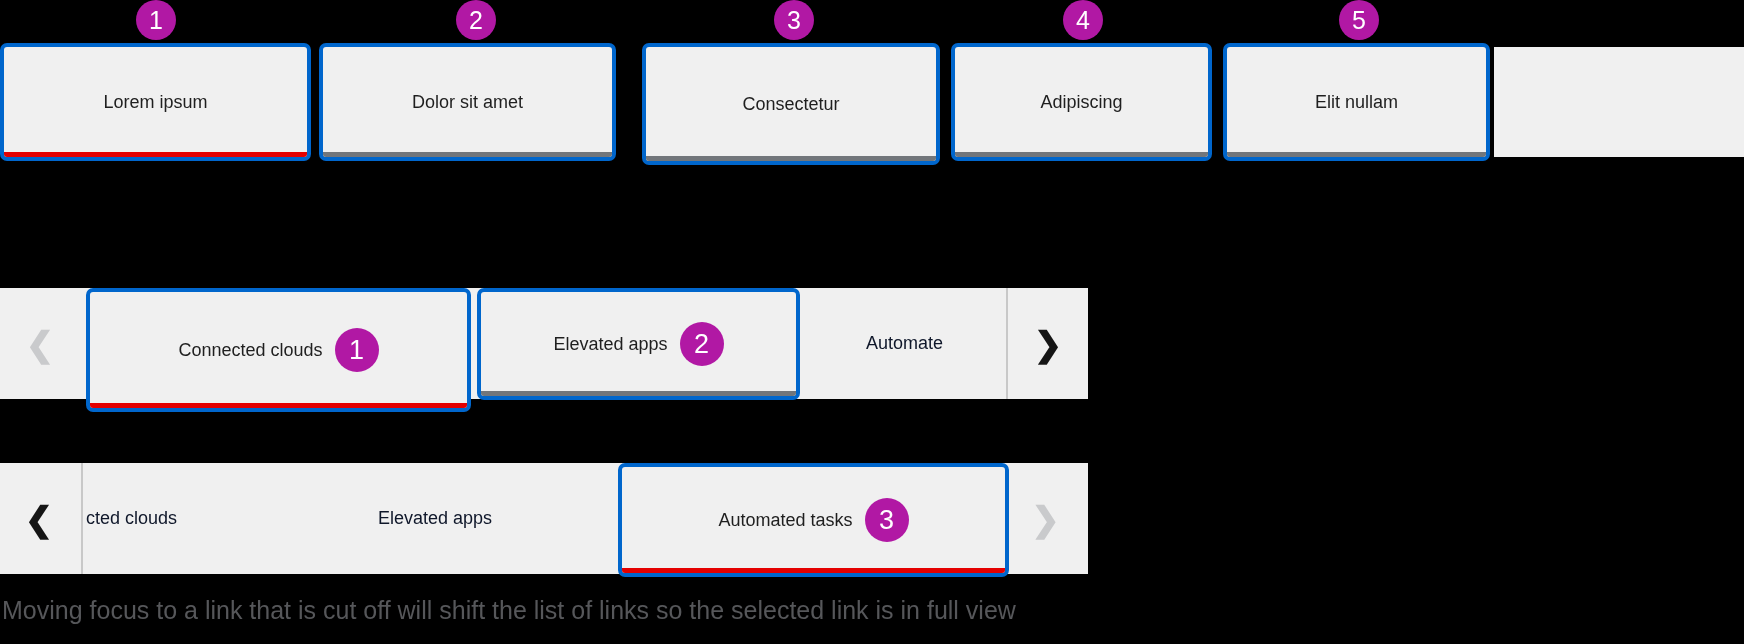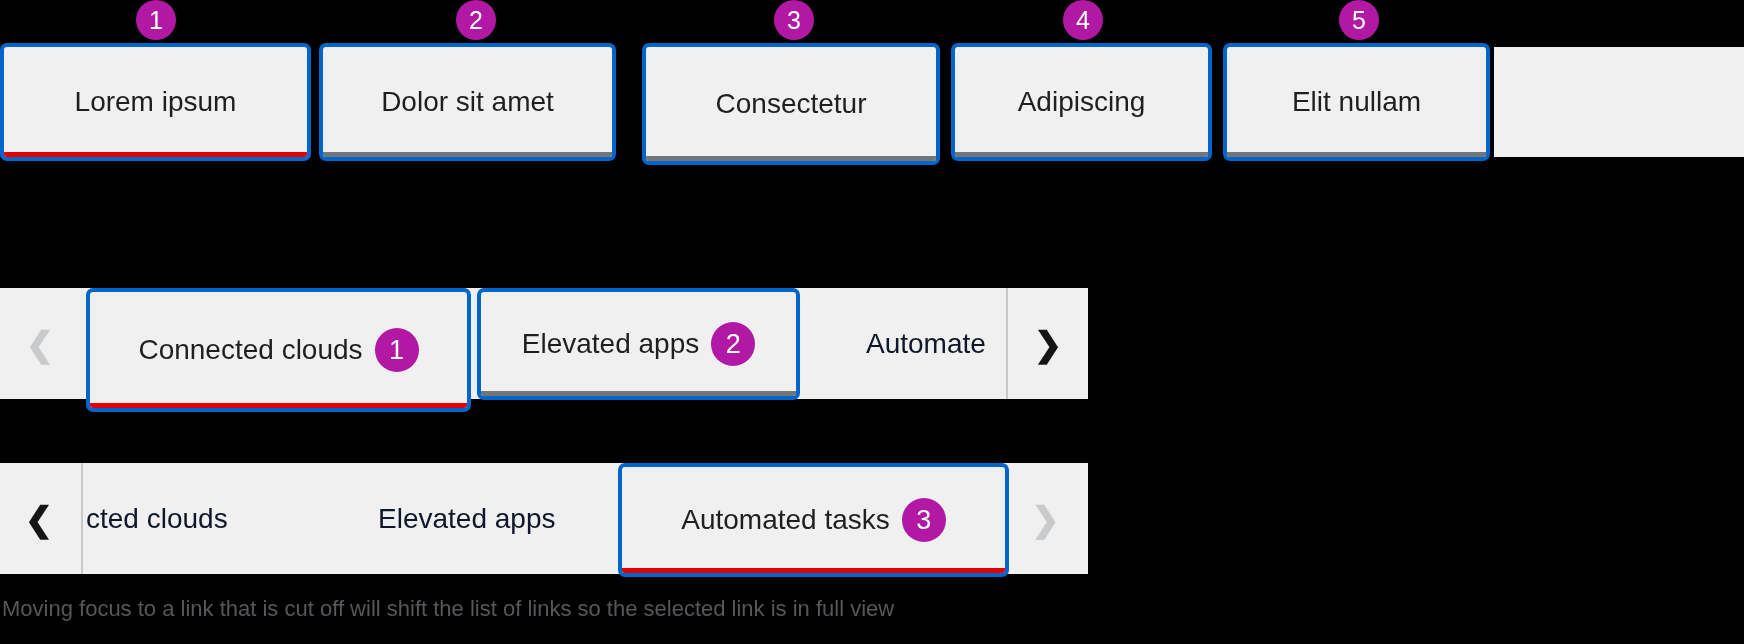--- a/index.html
+++ b/index.html
@@ -17,40 +17,40 @@
   }
   .top-badge { position:absolute; width:40px; height:40px; top:0; font-size:25px; }
   .inline-badge { width:44px; height:44px; font-size:27px; flex:0 0 44px; }
 
   
   .tabbox {
     position:absolute; background:#F0F0F0;
     border:4px solid #0066CC; border-radius:7px;
     display:flex; align-items:center; justify-content:center; gap:12px;
   }
-  .tlabel { font-size:28px; color:#1F1F1F; white-space:nowrap; }
+  .tlabel { font-size:18px; color:#1F1F1F; white-space:nowrap; }
   .tlabel.gray { color:#0f172a; }
   .underline { position:absolute; left:0; right:0; bottom:0; height:5px; border-radius:0 0 3px 3px; }
   .underline.red  { background:#E40000; }
   .underline.gray { background:#72767B; }
 
   
   .bar { position:absolute; left:0; width:1088px; height:111px; background:#F0F0F0; }
   .filler { position:absolute; background:#F0F0F0; }
   .chevbtn {
     position:absolute; top:0; height:100%; background:transparent; border:none;
     display:flex; align-items:center; justify-content:center; cursor:pointer;
   }
   .chev { font-size:34px; font-weight:700; line-height:1; }
   .chev.dark { color:#151515; }
   .chev.dim  { color:#C9CACC; }
   .vdivider { position:absolute; top:0; width:2px; height:100%; background:#C8C8C8; }
   .bartext { position:absolute; top:0; height:100%; display:flex; align-items:center; }
 
-  .caption { position:absolute; left:2px; top:596px; font-size:22px; color:#56575A; }
+  .caption { position:absolute; left:2px; top:596px; font-size:25px; color:#56575A; }
 </style>
 </head>
 <body>
 
 <div class="canvas">
 
   <span class="badge top-badge" style="left:136px">1</span>
   <span class="badge top-badge" style="left:456px">2</span>
   <span class="badge top-badge" style="left:774px">3</span>
   <span class="badge top-badge" style="left:1063px">4</span>

